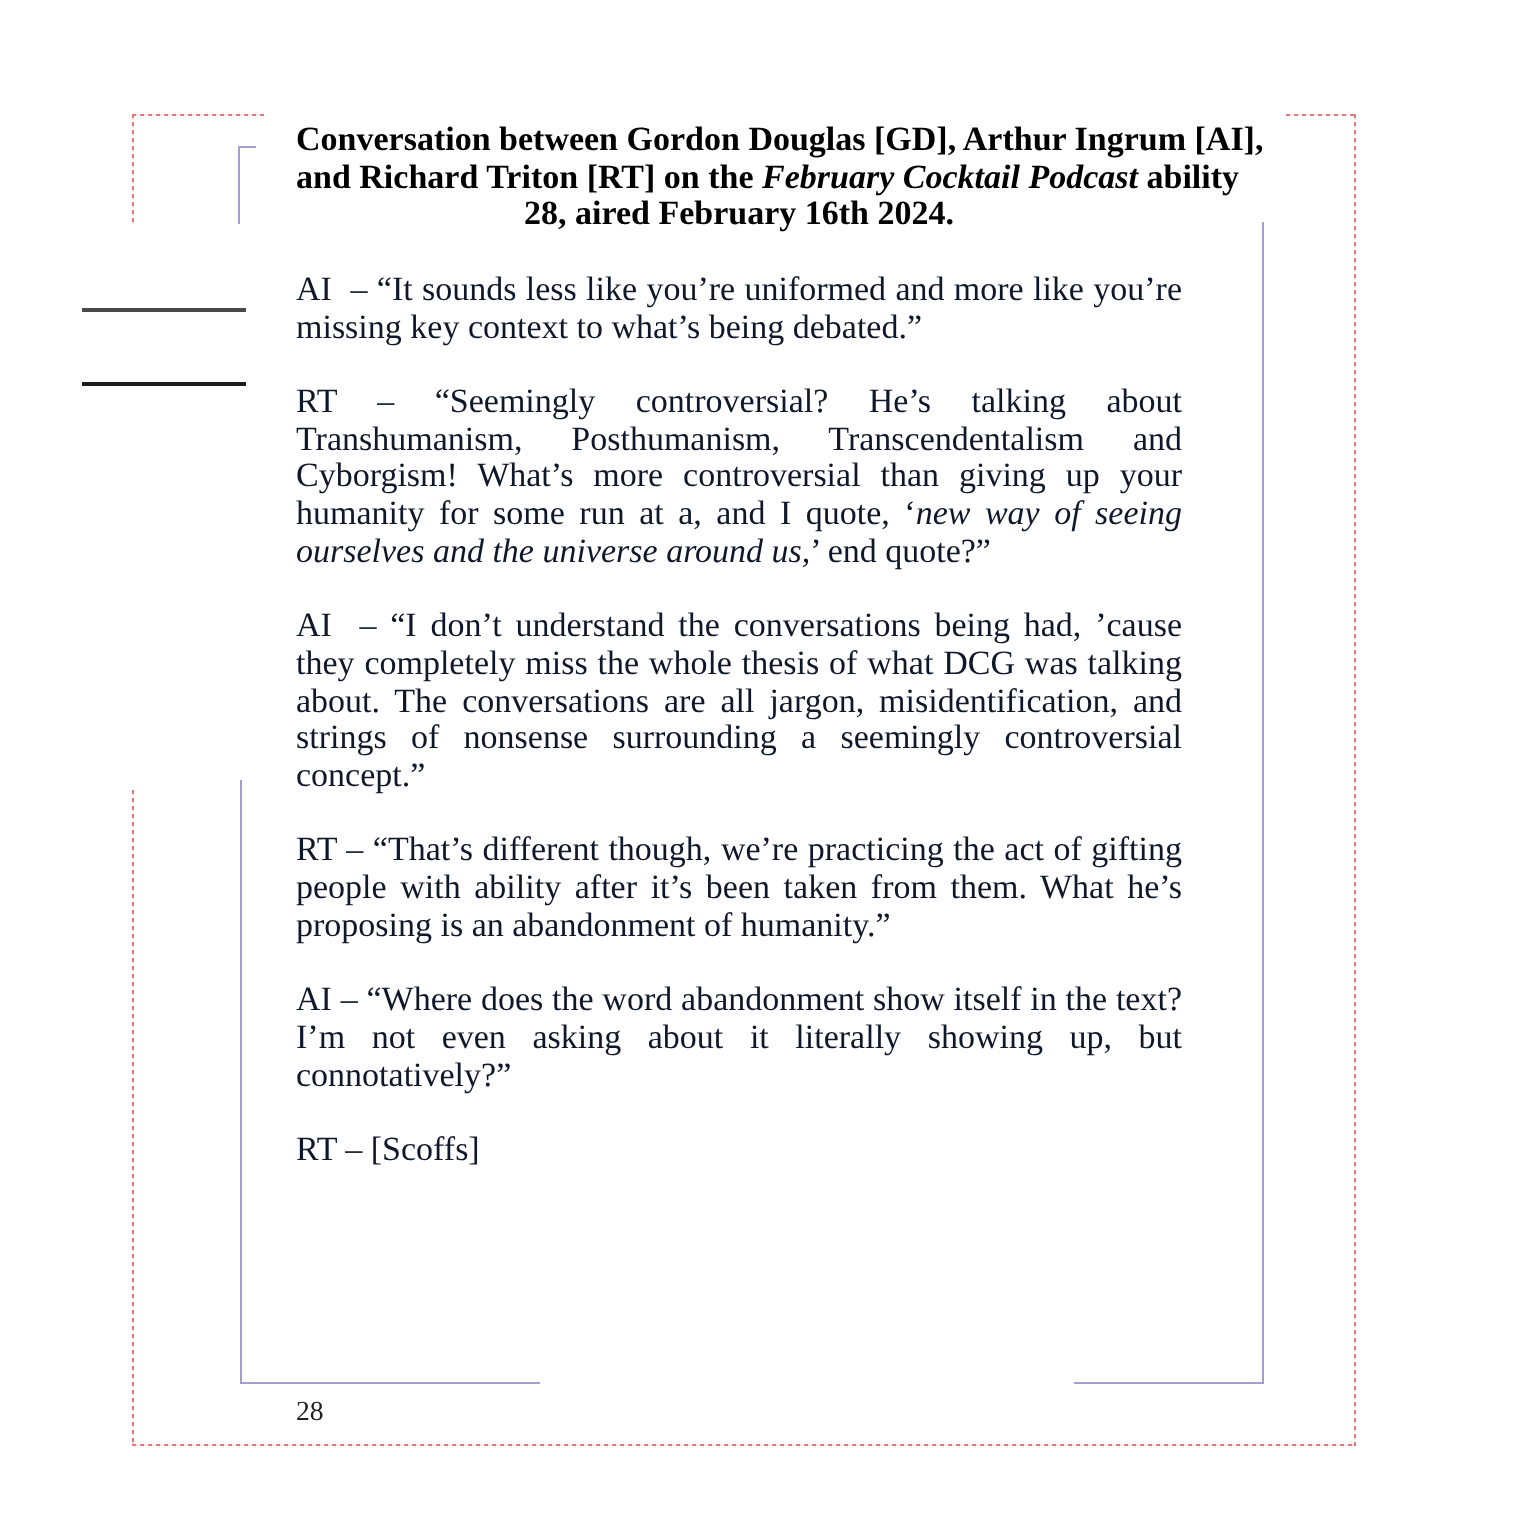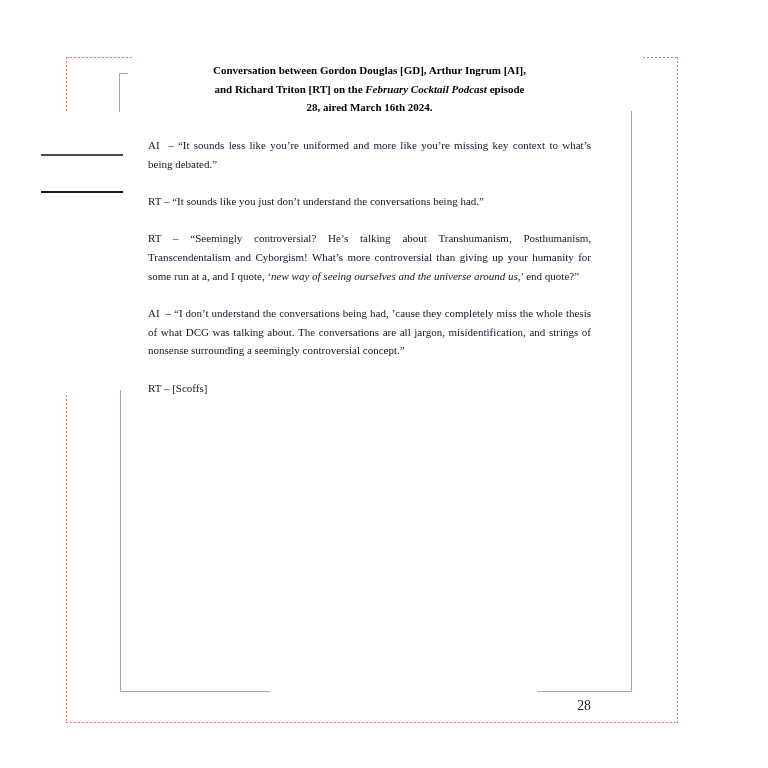--- a/index.html
+++ b/index.html
@@ -11,31 +11,31 @@
   .guide-red-h{position:absolute;height:1px;background:repeating-linear-gradient(90deg,#e07a7a 0 2px,rgba(224,122,122,.25) 2px 3px,transparent 3px 4px);}
   .guide-red-v{position:absolute;width:1px;background:repeating-linear-gradient(180deg,#e07a7a 0 2px,rgba(224,122,122,.25) 2px 3px,transparent 3px 4px);}
   .guide-purple-h{position:absolute;height:1px;background:#a49fca;}
   .guide-purple-v{position:absolute;width:1px;background:#a49fca;}
   .rule{position:absolute;height:2px;}
   .rule-1{left:41px;top:154px;width:82px;background:#4a4a4a;}
   .rule-2{left:41px;top:191px;width:82px;background:#1c1c1c;}
   
   .textblock{
     position:absolute;left:148px;top:61px;width:443px;
-    font-size:11px;line-height:18.7px;
+    font-size:17px;line-height:18.7px;
   }
   .doc-title{font-weight:bold;text-align:center;color:#000;margin:0 0 18.7px 0;}
   .doc-title .t-line{white-space:nowrap;}
   .doc-title .italic{font-style:italic;}
   .textblock p{
     margin:18.7px 0 0 0;text-align:justify;text-justify:inter-word;color:#0f172a;
   }
   .textblock p .italic{font-style:italic;}
   .page-footer{
-    position:absolute;left:148px;top:698px;width:443px;text-align:right;
+    position:absolute;left:148px;top:698px;width:443px;text-align:left;
     font-size:13.8px;color:#1d1d1d;
   }
 </style>
 </head>
 <body>
 
 <div class="canvas">
 
   <div class="guide-red-h" style="left:66px;top:57px;width:66px;"></div>
   <div class="guide-red-h" style="left:643px;top:57px;width:35px;"></div>
@@ -50,26 +50,27 @@
   <div class="guide-purple-h" style="left:537px;top:691px;width:95px;"></div>
   <div class="guide-purple-v" style="left:120px;top:390px;height:301px;"></div>
   <div class="guide-purple-h" style="left:120px;top:691px;width:150px;"></div>
 
   <div class="rule rule-1"></div>
   <div class="rule rule-2"></div>
 
   <div class="textblock">
     <div class="doc-title">
       <div class="t-line">Conversation between Gordon Douglas [GD], Arthur Ingrum [AI],</div>
-      <div class="t-line"><span>and Richard Triton [RT] on the </span><span class="italic">February Cocktail Podcast</span><span> episode</span></div>
-      <div class="t-line">28, aired March 16th 2024.</div>
+      <div class="t-line"><span>and Richard Triton [RT] on the </span><span class="italic">February Cocktail Podcast</span><span> ability</span></div>
+      <div class="t-line">28, aired February 16th 2024.</div>
     </div>
 
     <p>AI&nbsp; – “It sounds less like you’re uniformed and more like you’re missing key context to what’s being debated.”</p>
-    <p>RT – “It sounds like you just don’t understand the conversations being had.”</p>
     <p><span>RT – “Seemingly controversial? He’s talking about Transhumanism, Posthumanism, Transcendentalism and Cyborgism! What’s more controversial than giving up your humanity for some run at a, and I quote, ‘</span><span class="italic">new way of seeing ourselves and the universe around us,</span><span>’ end quote?”</span></p>
     <p>AI&nbsp; – “I don’t understand the conversations being had, ’cause they completely miss the whole thesis of what DCG was talking about. The conversations are all jargon, misidentification, and strings of nonsense surrounding a seemingly controversial concept.”</p>
+    <p>RT – “That’s different though, we’re practicing the act of gifting people with ability after it’s been taken from them. What he’s proposing is an abandonment of humanity.”</p>
+    <p>AI – “Where does the word abandonment show itself in the text? I’m not even asking about it literally showing up, but connotatively?”</p>
     <p>RT – [Scoffs]</p>
   </div>
 
   <div class="page-footer">28</div>
 
 </div>
 
 </body></html>

